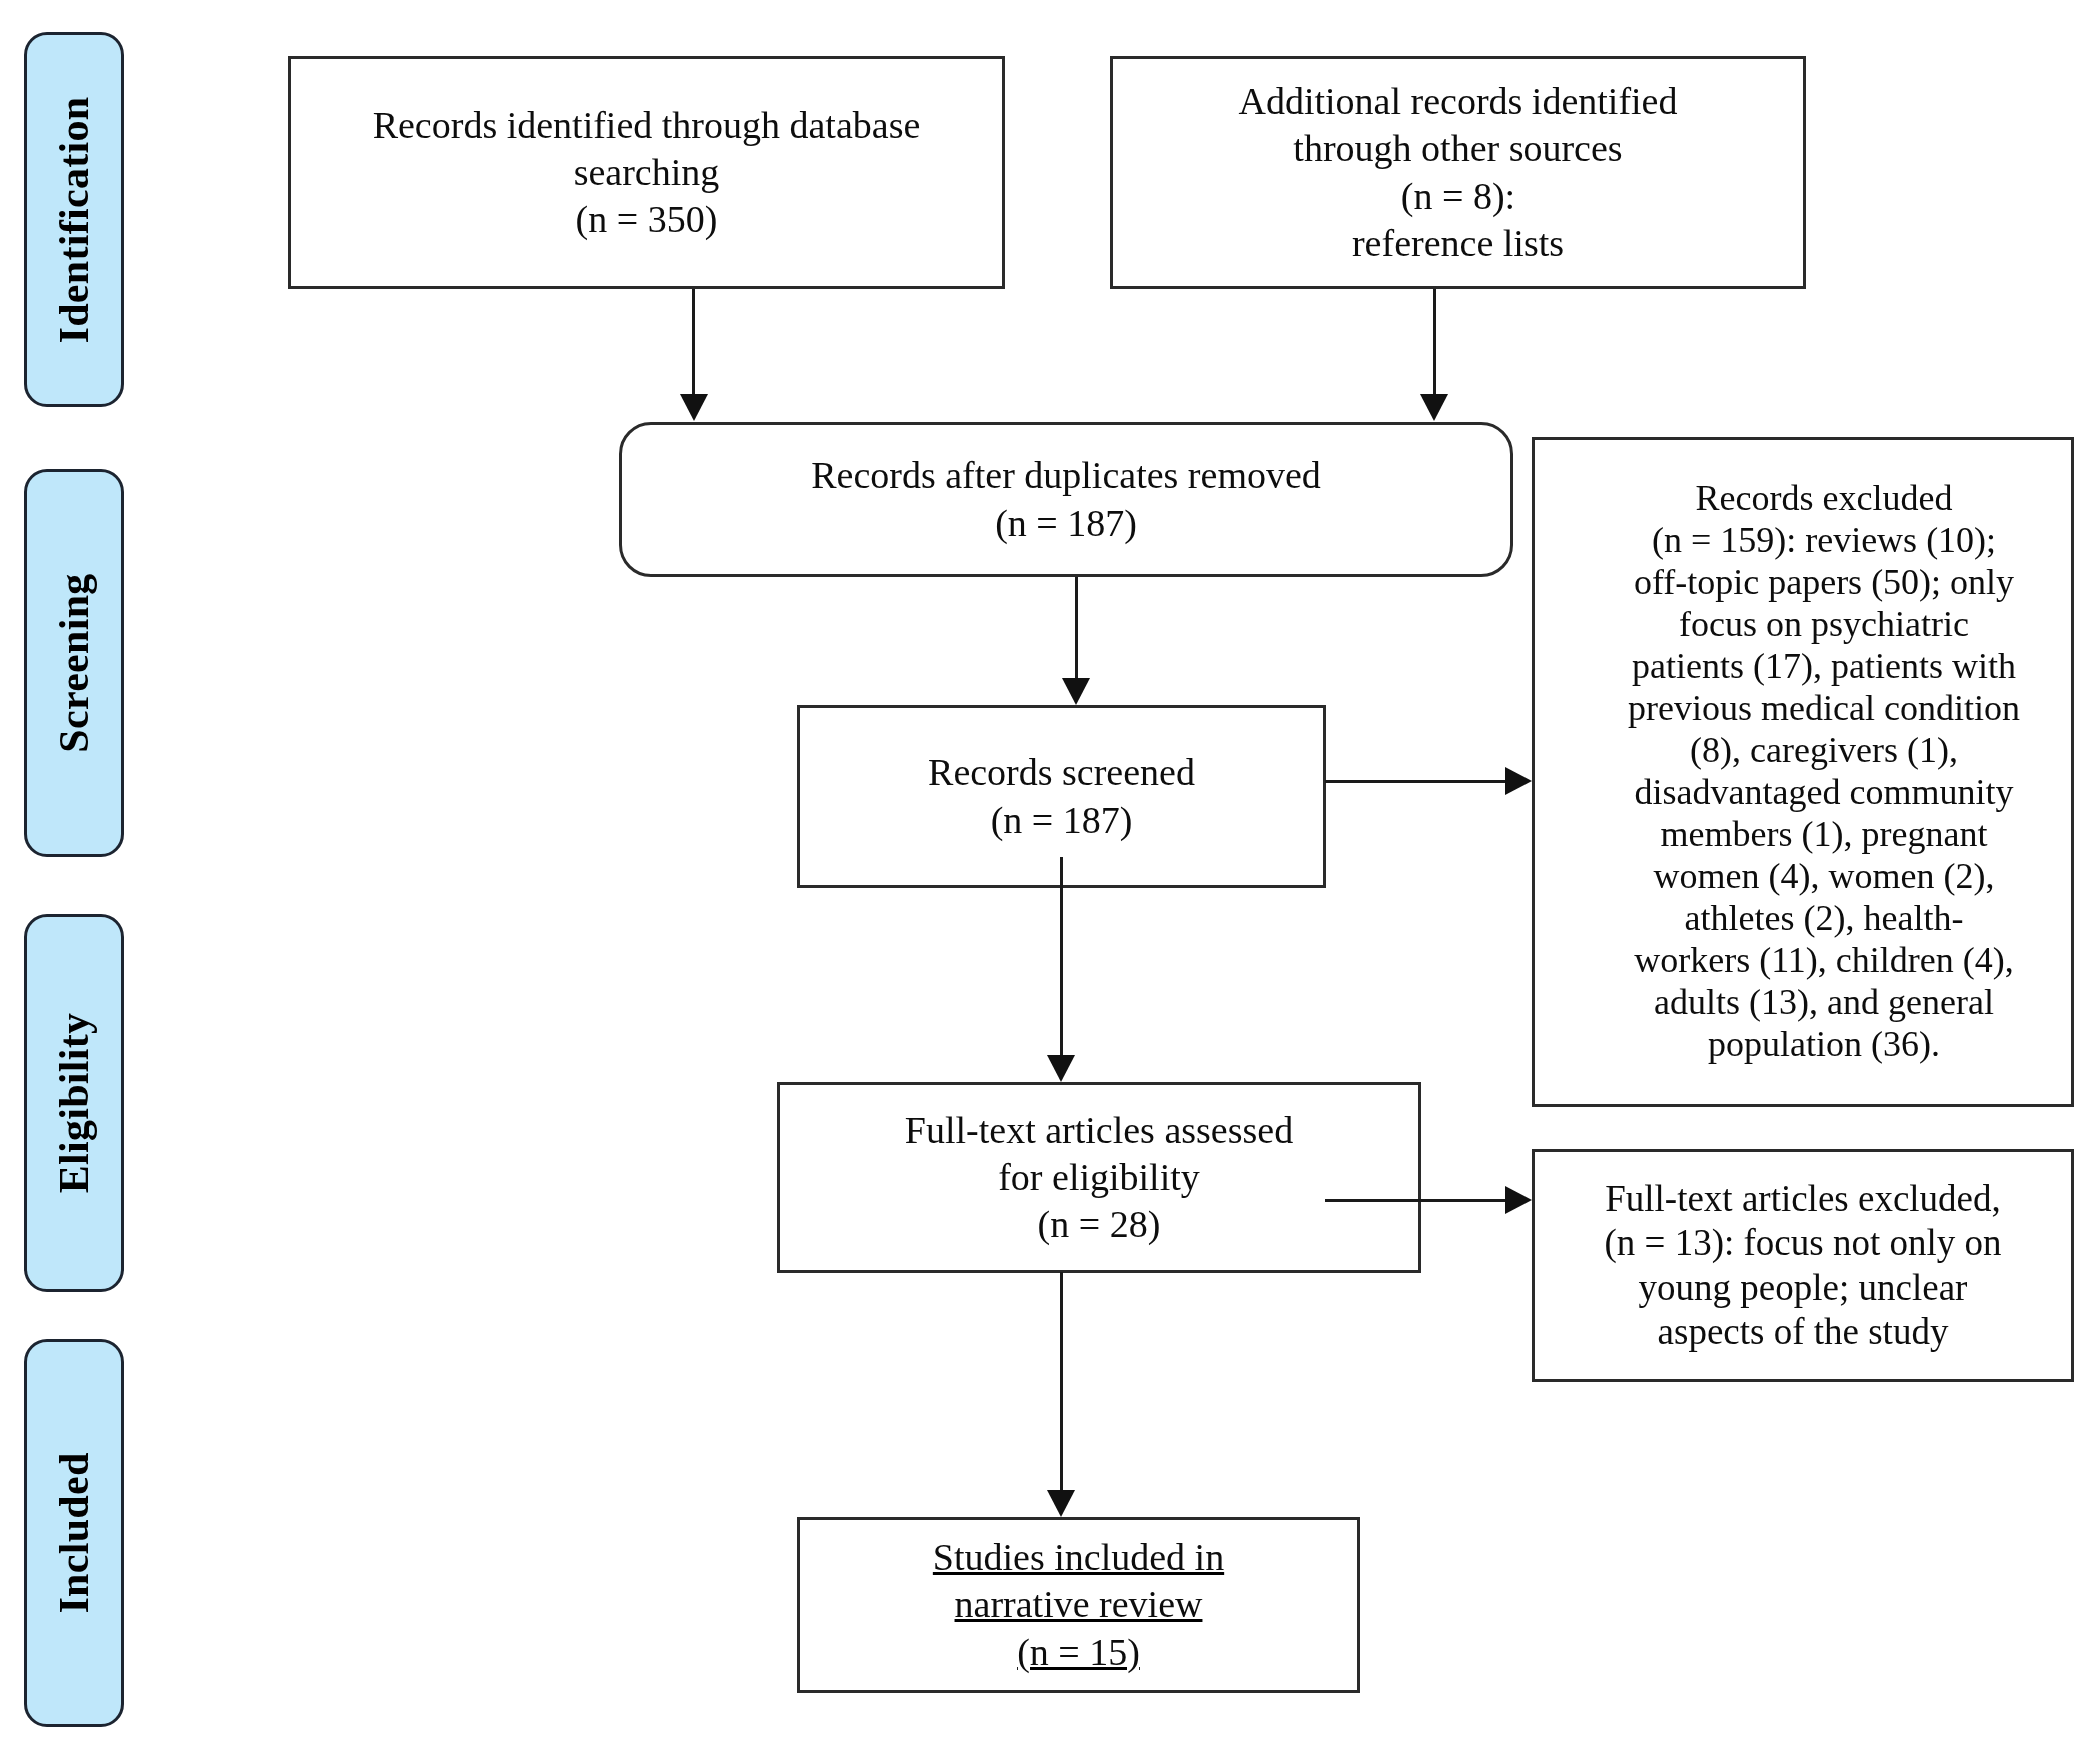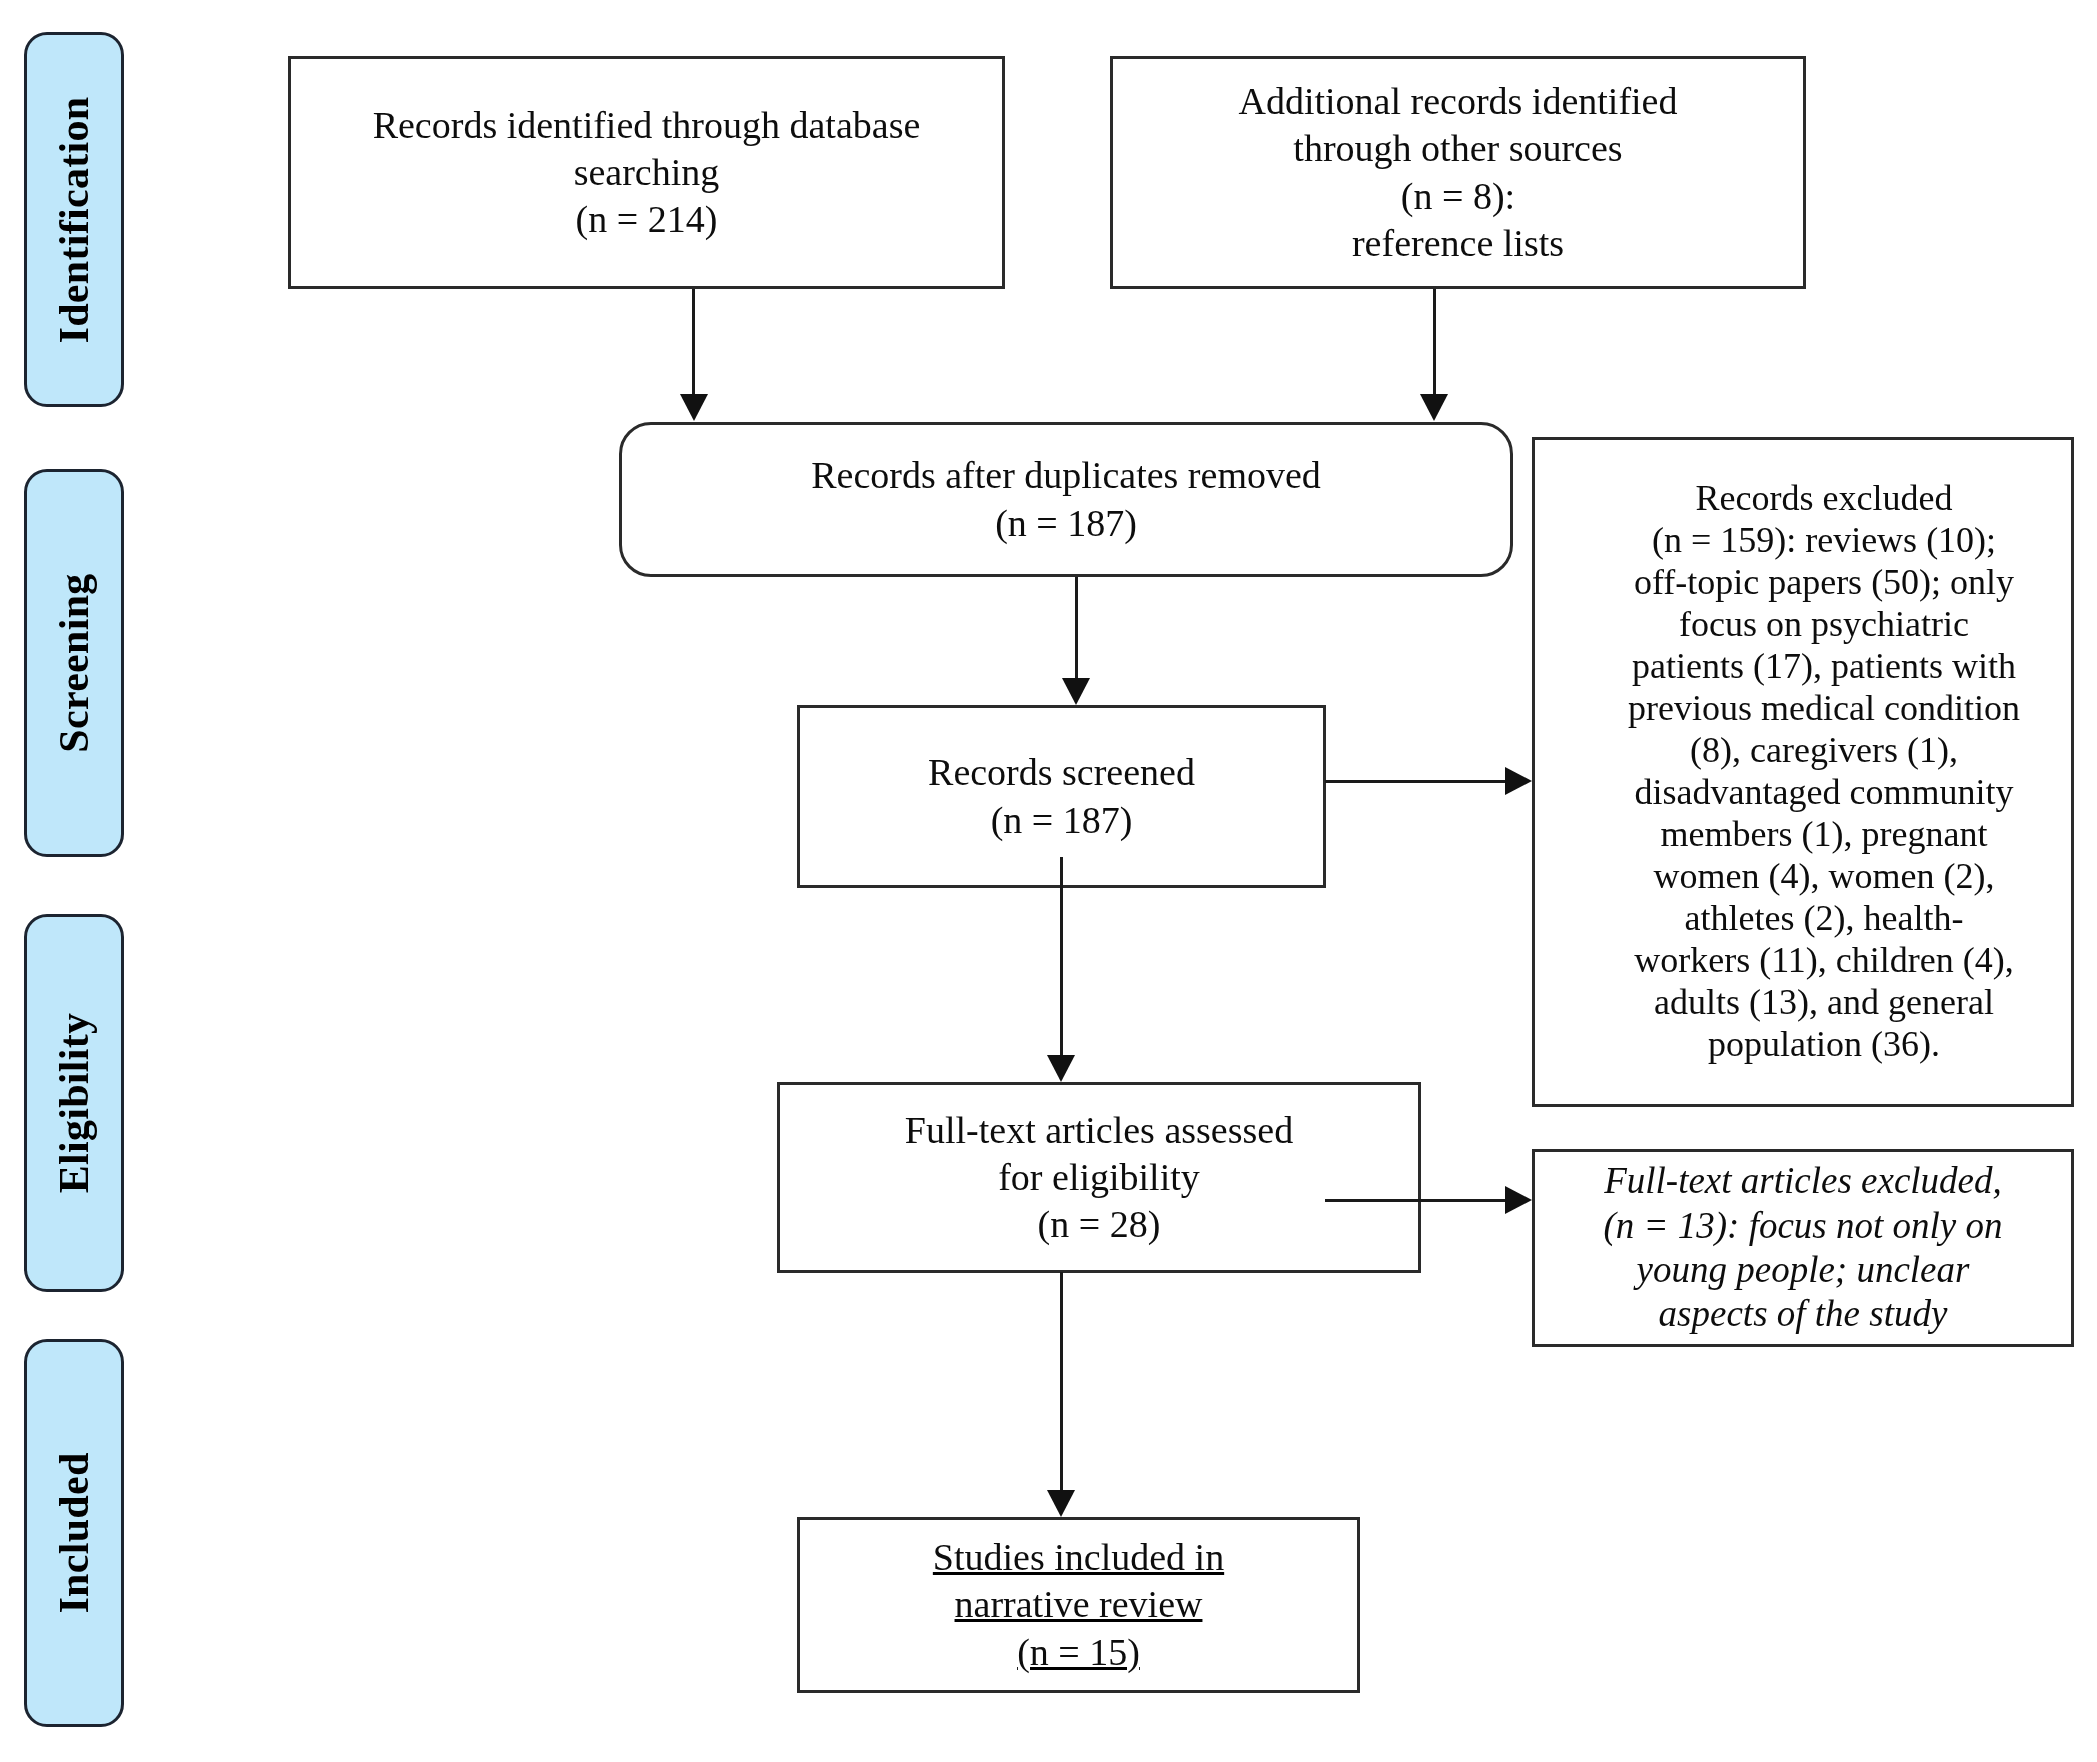--- a/index.html
+++ b/index.html
@@ -109,21 +109,21 @@
     <span class="stage-label">Eligibility</span>
   </div>
 
   <div class="stage-pill" style="left:24px; top:1339px; width:100px; height:388px;">
     <span class="stage-label">Included</span>
   </div>
 
   <div class="flow-box" style="left:288px; top:56px; width:717px; height:233px;">
     <span class="box-text">Records identified through database
 searching
-(n = 214)</span>
+(n = 350)</span>
   </div>
 
   <div class="flow-box" style="left:1110px; top:56px; width:696px; height:233px;">
     <span class="box-text">Additional records identified
 through other sources
 (n = 8):
 reference lists</span>
   </div>
 
   <div class="v-line" style="left:692px; top:289px; height:113px;"></div>
@@ -167,21 +167,21 @@
 
   <div class="v-line" style="left:1060px; top:857px; height:208px;"></div>
   <div class="arrow-down" style="left:1047px; top:1055px;"></div>
 
   <div class="flow-box" style="left:777px; top:1082px; width:644px; height:191px;">
     <span class="box-text">Full-text articles assessed
 for eligibility
 (n = 28)</span>
   </div>
 
-  <div class="flow-box tight" style="left:1532px; top:1149px; width:542px; height:198px;font-style:italic;">
+  <div class="flow-box tight" style="left:1532px; top:1149px; width:542px; height:233px;">
     <span class="box-text">Full-text articles excluded,
 (n = 13): focus not only on
 young people; unclear
 aspects of the study</span>
   </div>
 
   <div class="h-line" style="left:1325px; top:1199px; width:182px;"></div>
   <div class="arrow-right" style="left:1505px; top:1186px;"></div>
 
   <div class="v-line" style="left:1060px; top:1272px; height:228px;"></div>

